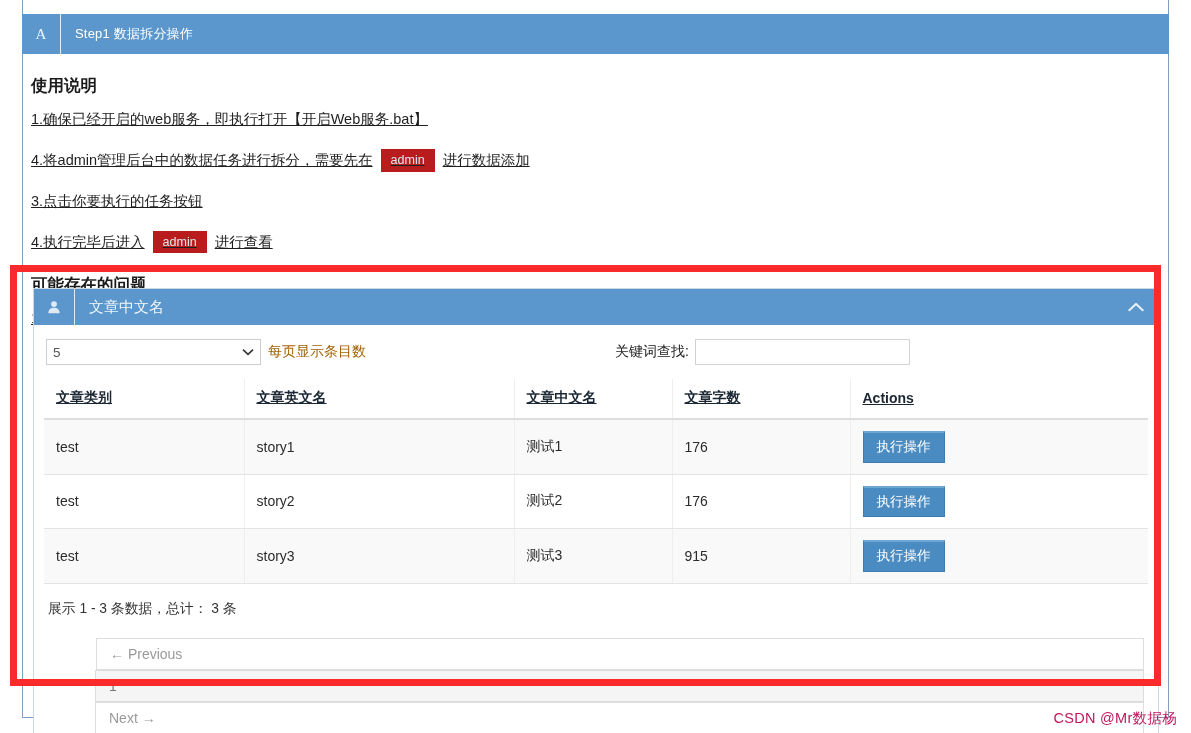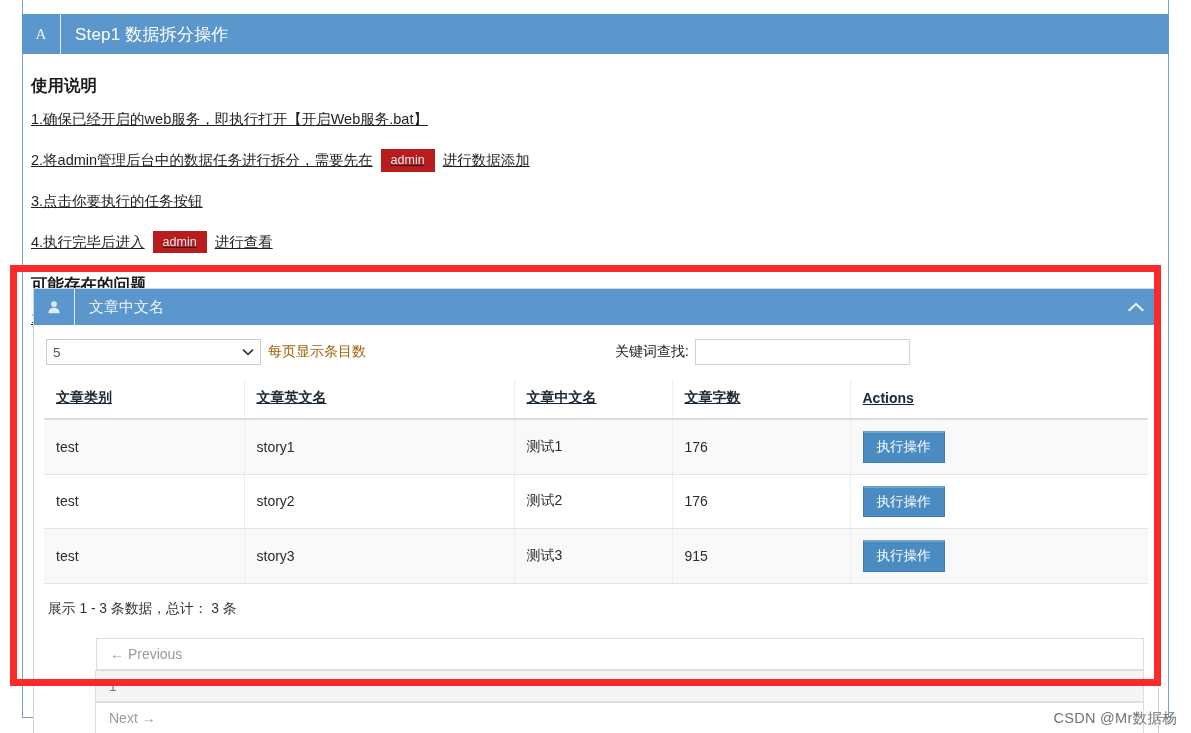--- a/index.html
+++ b/index.html
@@ -50,21 +50,21 @@
     color: #eef4fa;
   }
   .top-panel-head .divider {
     width: 1px;
     height: 40px;
     background: #ffffff;
     opacity: .85;
   }
   .top-panel-head .title {
     padding-left: 14px;
-    font-size: 17px;
+    font-size: 13px;
     font-weight: normal;
     color: #ffffff;
     letter-spacing: .2px;
   }
 
   
   .doc-body {
     position: absolute;
     left: 23px;
     top: 58px;
@@ -308,21 +308,21 @@
     background: #f5f5f5;
     color: #7a7a7a;
   }
 
   
   .watermark {
     position: absolute;
     right: 14px;
     bottom: 5px;
     font-size: 14.5px;
-    color: #737373;
+    color: #be185d;
     z-index: 50;
     letter-spacing: .3px;
   }
 </style>
 </head>
 <body>
 
 <div id="root">
 
   <div class="page-shell"></div>
@@ -334,21 +334,21 @@
   </div>
 
   <div class="doc-body">
     <div class="doc-h">使用说明</div>
 
     <div class="doc-line">
       <span>1.确保已经开启的web服务，即执行打开【开启Web服务.bat】</span>
     </div>
 
     <div class="doc-line">
-      <span>2.将admin管理后台中的数据任务进行拆分，需要先在</span>
+      <span>4.将admin管理后台中的数据任务进行拆分，需要先在</span>
       <span class="code-chip">admin</span>
       <span>进行数据添加</span>
     </div>
 
     <div class="doc-line">
       <span>3.点击你要执行的任务按钮</span>
     </div>
 
     <div class="doc-line">
       <span>4.执行完毕后进入</span>

